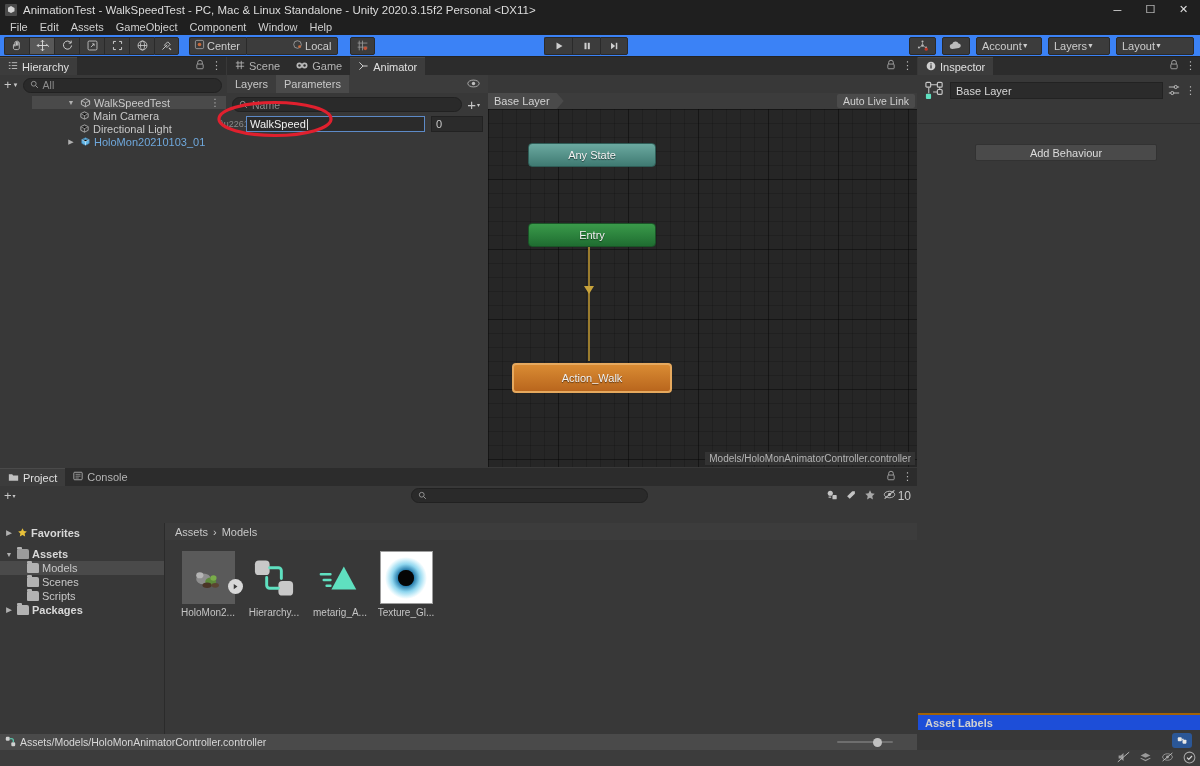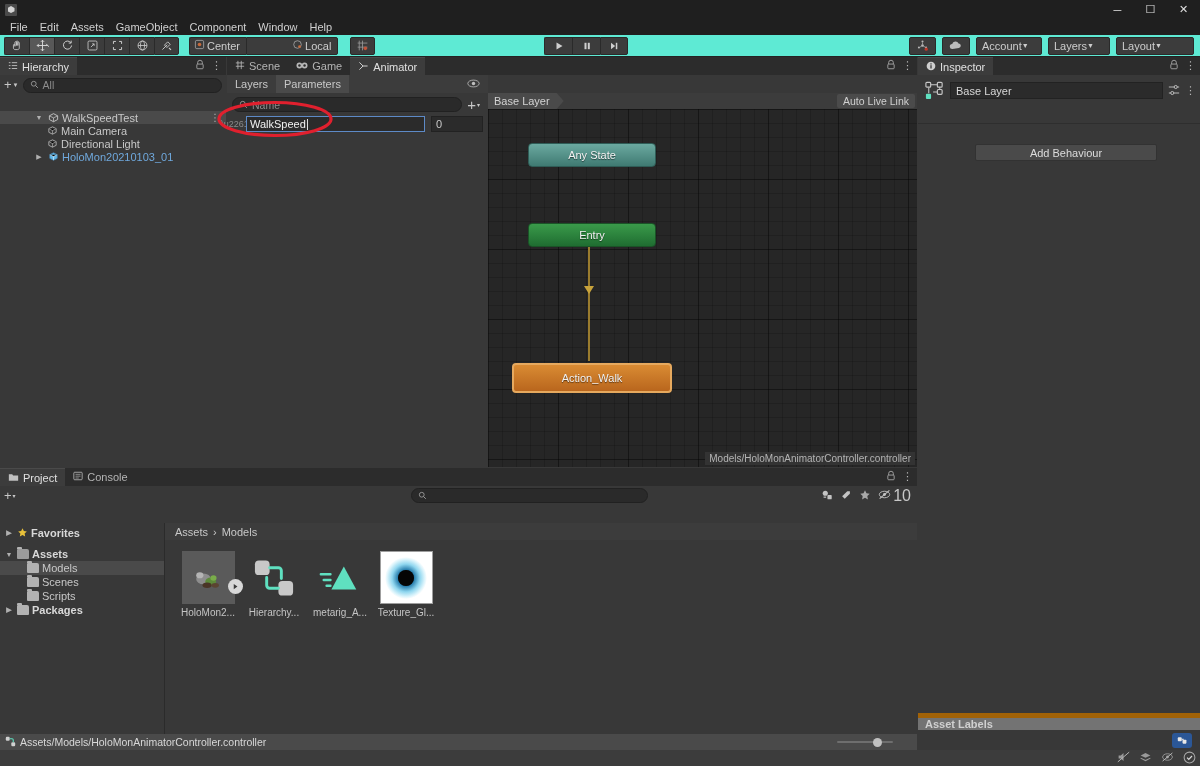--- a/index.html
+++ b/index.html
@@ -34,21 +34,21 @@
   
   .menubar {
     position: absolute; left: 0; top: 19px; width: 1200px; height: 16px;
     background: #1f1f1f; display: flex; align-items: center; padding-left: 4px;
   }
   .menubar .mi { padding: 0 6px; font-size: 11px; color: #d0d0d0; line-height: 16px; cursor: default; }
 
   
   .toolbar {
     position: absolute; left: 0; top: 35px; width: 1200px; height: 22px;
-    background: #5eead4; border-bottom: 1px solid #232323;
+    background: #3b82f6; border-bottom: 1px solid #232323;
     display: flex; align-items: center;
   }
   .tgrp { display: flex; align-items: center; height: 18px; margin-left: 4px; }
   .tbtn {
     width: 25px; height: 18px; background: #3c3c3c; border: 1px solid #2a2a2a;
     border-right: none; display: flex; align-items: center; justify-content: center;
     color: #c4c4c4;
   }
   .tbtn:first-child { border-radius: 2px 0 0 2px; }
   .tbtn:last-child { border-right: 1px solid #2a2a2a; border-radius: 0 2px 2px 0; }
@@ -92,21 +92,21 @@
   .panel-body { background: #383838; position: absolute; left: 0; right: 0; top: 18px; bottom: 0; }
 
   
   #hierarchy { left: 0; top: 57px; width: 226px; height: 410px; }
   .hsearchrow { height: 18px; display: flex; align-items: center; padding: 2px 4px 0 4px; gap: 4px; background: #383838; }
   .plusdrop { display: flex; align-items: center; color: #c8c8c8; font-size: 12px; gap: 1px; }
   .searchfield {
     flex: 1; height: 15px; background: #2a2a2a; border: 1px solid #212121; border-radius: 8px;
     display: flex; align-items: center; padding: 0 6px; gap: 4px; color: #8d8d8d; font-size: 10.5px;
   }
-  .htree { padding-top: 18px; }
+  .htree { padding-top: 3px; margin-left: 32px; }
   .hrow { height: 13px; display: flex; align-items: center; font-size: 11px; padding-left: 6px; gap: 3px; position: relative; }
   .hrow.sel { background: #4a4a4a; }
   .twist { width: 10px; text-align: center; font-size: 7px; color: #b0b0b0; }
   .hicon { width: 12px; height: 11px; display: inline-flex; align-items: center; justify-content: center; }
   .hrow .kebab { position: absolute; right: 6px; color: #b0b0b0; font-size: 10px; letter-spacing: 0; }
   .blue { color: #6fa8dc; }
 
   
   #animator { left: 227px; top: 57px; width: 690px; height: 410px; }
   .anim-sub { height: 18px; background: #3c3c3c; display: flex; align-items: flex-end; position: relative; }
@@ -158,21 +158,21 @@
   #inspector { left: 918px; top: 57px; width: 282px; height: 709px; background: #383838; }
   .insp-head { height: 28px; display: flex; align-items: center; padding: 3px 5px 0 5px; gap: 5px; }
   .layer-ico { width: 22px; height: 22px; display: flex; align-items: center; justify-content: center; }
   .layer-name { flex: 1; height: 17px; background: #2b2b2b; border: 1px solid #222; display: flex; align-items: center; padding: 0 5px; color: #d8d8d8; font-size: 11px; }
   .addbeh {
     position: absolute; left: 57px; top: 69px; width: 182px; height: 17px;
     background: #4a4a4a; border: 1px solid #323232; border-radius: 2px;
     display: flex; align-items: center; justify-content: center; font-size: 11px; color: #dcdcdc;
   }
   .insp-sep { position: absolute; left: 0; right: 0; top: 48px; height: 1px; background: #2e2e2e; }
-  .asset-labels { position: absolute; left: 0; right: 0; bottom: 36px; height: 17px; background: #737373; border-top: 5px solid #a16207;
+  .asset-labels { position: absolute; left: 0; right: 0; bottom: 36px; height: 17px; background: #1d4ed8; border-top: 2px solid #a16207;
                   display: flex; align-items: center; padding-left: 7px; font-size: 11px; color: #d0d0d0; font-weight: bold; }
 
   
   #project { left: 0; top: 468px; width: 917px; height: 282px; }
   .proj-toolbar { height: 19px; background: #383838; display: flex; align-items: center; padding: 0 4px; position: relative; }
   .proj-search {
     position: absolute; left: 411px; width: 237px; height: 15px; background: #2a2a2a;
     border: 1px solid #212121; border-radius: 8px; display: flex; align-items: center; padding: 0 6px; gap: 4px;
   }
   .proj-icons { position: absolute; right: 6px; display: flex; align-items: center; gap: 7px; color: #b8b8b8; }
@@ -208,20 +208,21 @@
 
   .dot3 { letter-spacing: 0; font-size: 11px; color: #b8b8b8; line-height: 7px; text-align: center; }
 </style>
 </head>
 <body>
 
 <div id="app">
 
   <div class="titlebar">
     <div class="app-ico"></div>
+    <div class="ttl">AnimationTest - WalkSpeedTest - PC, Mac &amp; Linux Standalone - Unity 2020.3.15f2 Personal &lt;DX11&gt;</div>
     <div class="winbtns">
       <div class="winbtn">─</div>
       <div class="winbtn">☐</div>
       <div class="winbtn close">✕</div>
     </div>
   </div>
 
   <div class="menubar">
     <div class="mi">File</div>
     <div class="mi">Edit</div>
@@ -654,21 +655,21 @@
               </svg>
           </span>
           <span style="display:flex;align-items:center;gap:2px">
             <span>
               <svg width="13" height="11" viewBox="0 0 16 12">
                   <ellipse cx="8" cy="6" rx="6.4" ry="4" fill="none" stroke="#c4c4c4" stroke-width="1.1"></ellipse>
                   <circle cx="8" cy="6" r="1.8" fill="#c4c4c4"></circle>
                   <path d="M2 11L14 1" stroke="#c4c4c4" stroke-width="1.3"></path>
                 </svg>
             </span>
-            <span style="font-size:16px;color:#c8c8c8">10</span>
+            <span style="font-size:12px;color:#c8c8c8">10</span>
           </span>
         </div>
       </div>
 
       <div class="proj-split">
         <div class="proj-tree">
           <div class="prow bold" style="padding-left:4px">
             <span class="twist">▶</span>
             <span>
               <svg width="11" height="11" viewBox="0 0 14 14">

